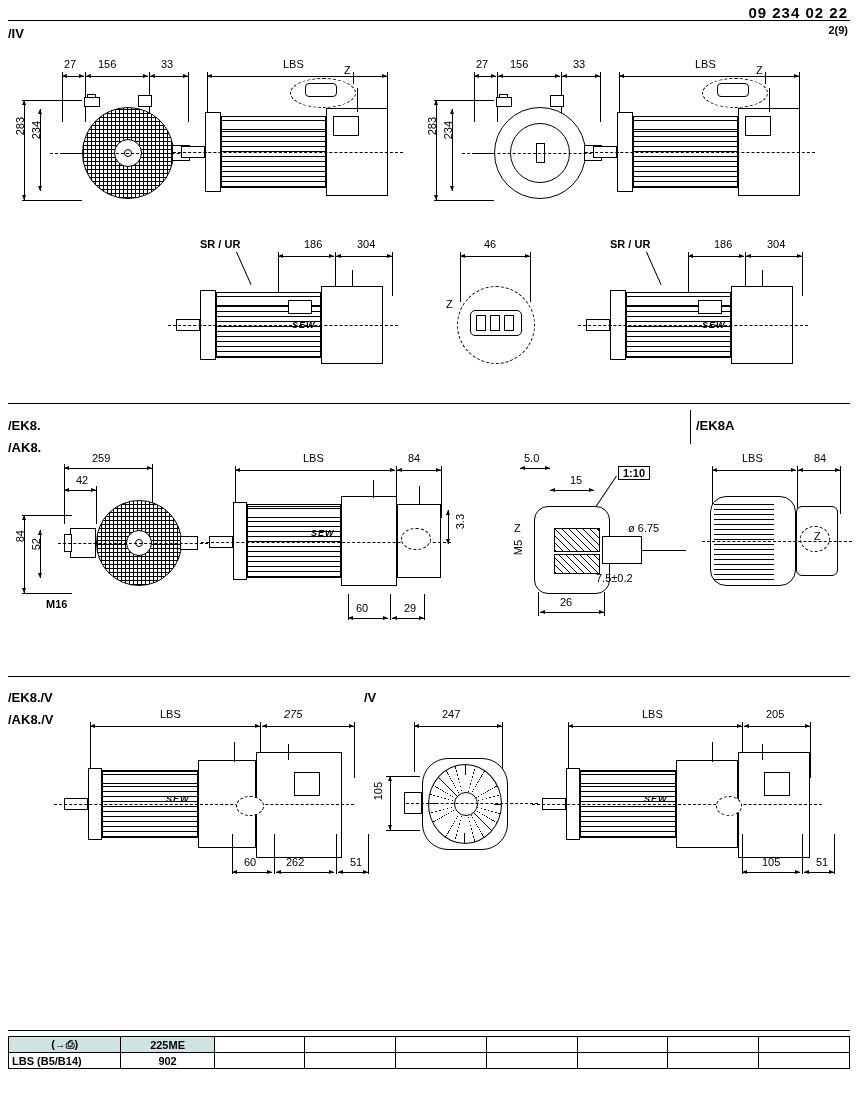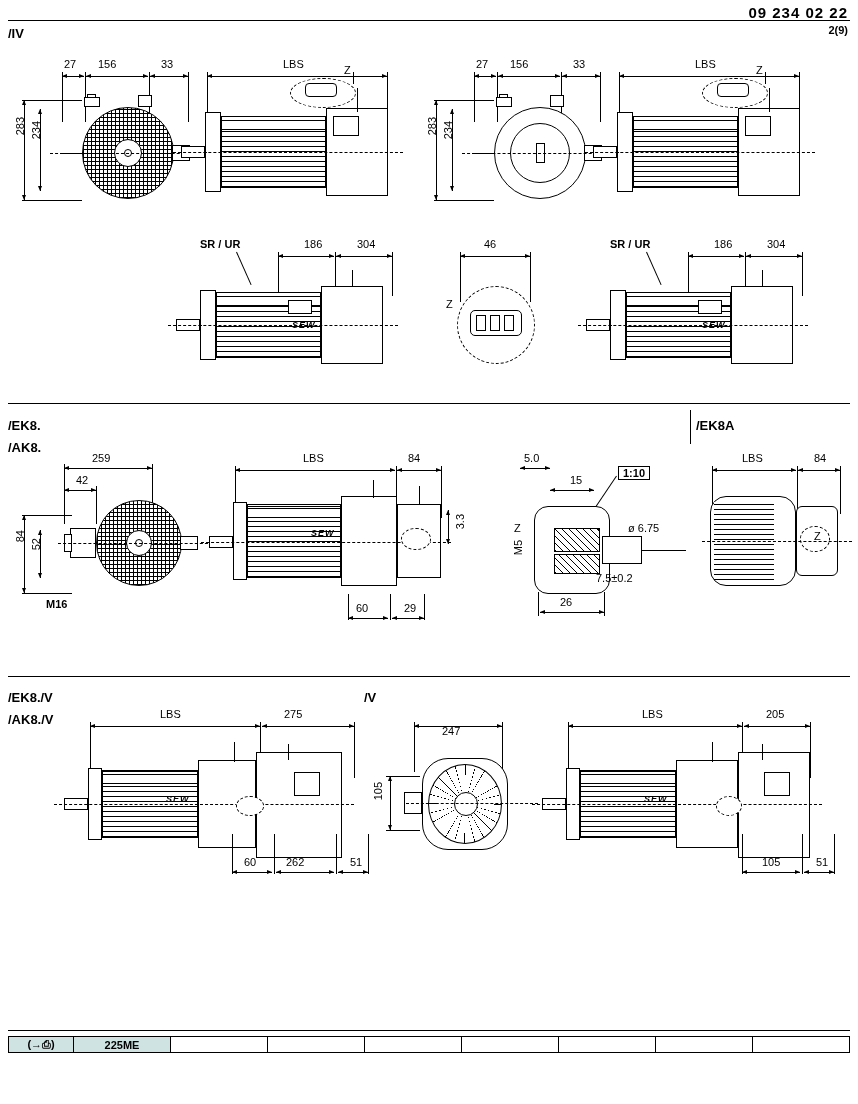--- a/index.html
+++ b/index.html
@@ -341,21 +341,21 @@
   </div>
 
   <div class="hr" style="top:676px;left:8px;width:842px;"></div>
 
   <div class="abs lbl-sec" style="left:8px;top:690px;">/EK8./V</div>
   <div class="abs lbl-sec" style="left:8px;top:712px;">/AK8./V</div>
   <div class="abs lbl-sec" style="left:364px;top:690px;">/V</div>
 
   <div class="abs" style="left:88px;top:708px;width:280px;height:24px;">
     <div class="dim abs" style="left:72px;top:0px;">LBS</div>
-    <div class="dim abs" style="left:196px;top:0px;">275</div>
+    <div class="dim abs" style="left:196px;top:0px;font-style:italic;">275</div>
     <div class="arrowline" style="left:2px;top:18px;width:170px;"></div>
     <div class="arrowline" style="left:174px;top:18px;width:92px;"></div>
     <div class="ext" style="left:2px;top:14px;height:56px;"></div>
     <div class="ext" style="left:172px;top:14px;height:56px;"></div>
     <div class="ext" style="left:266px;top:14px;height:56px;"></div>
   </div>
   <div class="abs" style="left:88px;top:752px;width:290px;height:120px;">
     <div class="box" style="left:0px;top:16px;width:14px;height:72px;"></div>
     <div class="fins" style="left:14px;top:18px;width:96px;height:68px;"></div>
     <div class="box" style="left:14px;top:22px;width:96px;height:10px;background:#fff;"></div>
@@ -377,21 +377,21 @@
     <div class="arrowline" style="left:2px;top:16px;width:40px;"></div>
     <div class="arrowline" style="left:46px;top:16px;width:58px;"></div>
     <div class="arrowline" style="left:108px;top:16px;width:30px;"></div>
     <div class="ext" style="left:2px;top:-22px;height:40px;"></div>
     <div class="ext" style="left:44px;top:-22px;height:40px;"></div>
     <div class="ext" style="left:106px;top:-22px;height:40px;"></div>
     <div class="ext" style="left:138px;top:-22px;height:40px;"></div>
   </div>
 
   <div class="abs" style="left:408px;top:708px;width:120px;height:24px;">
-    <div class="dim abs" style="left:34px;top:17px;">247</div>
+    <div class="dim abs" style="left:34px;top:0px;">247</div>
     <div class="arrowline" style="left:6px;top:18px;width:88px;"></div>
     <div class="ext" style="left:6px;top:14px;height:50px;"></div>
     <div class="ext" style="left:94px;top:14px;height:50px;"></div>
   </div>
   <div class="abs" style="left:372px;top:770px;width:40px;height:80px;">
     <div class="vert abs" style="left:0px;top:12px;">105</div>
     <div class="arrowlinev" style="left:18px;top:6px;height:54px;"></div>
     <div class="exth" style="left:14px;top:6px;width:34px;"></div>
     <div class="exth" style="left:14px;top:60px;width:34px;"></div>
   </div>
@@ -446,16 +446,27 @@
       <th class="hdr rowhdr">(→⎙)</th>
       <th class="hdr" style="width:90px">225ME</th>
       <th style="width:90px"></th>
       <th style="width:90px"></th>
       <th style="width:90px"></th>
       <th style="width:90px"></th>
       <th style="width:90px"></th>
       <th style="width:90px"></th>
       <th style="width:90px"></th>
     </tr>
+    <tr>
+      <td class="rowhdr" style="text-align:left">LBS (B5/B14)</td>
+      <td>902</td>
+      <td></td>
+      <td></td>
+      <td></td>
+      <td></td>
+      <td></td>
+      <td></td>
+      <td></td>
+    </tr>
   </tbody>
     </table>
 
 </div>
 
 </body></html>

